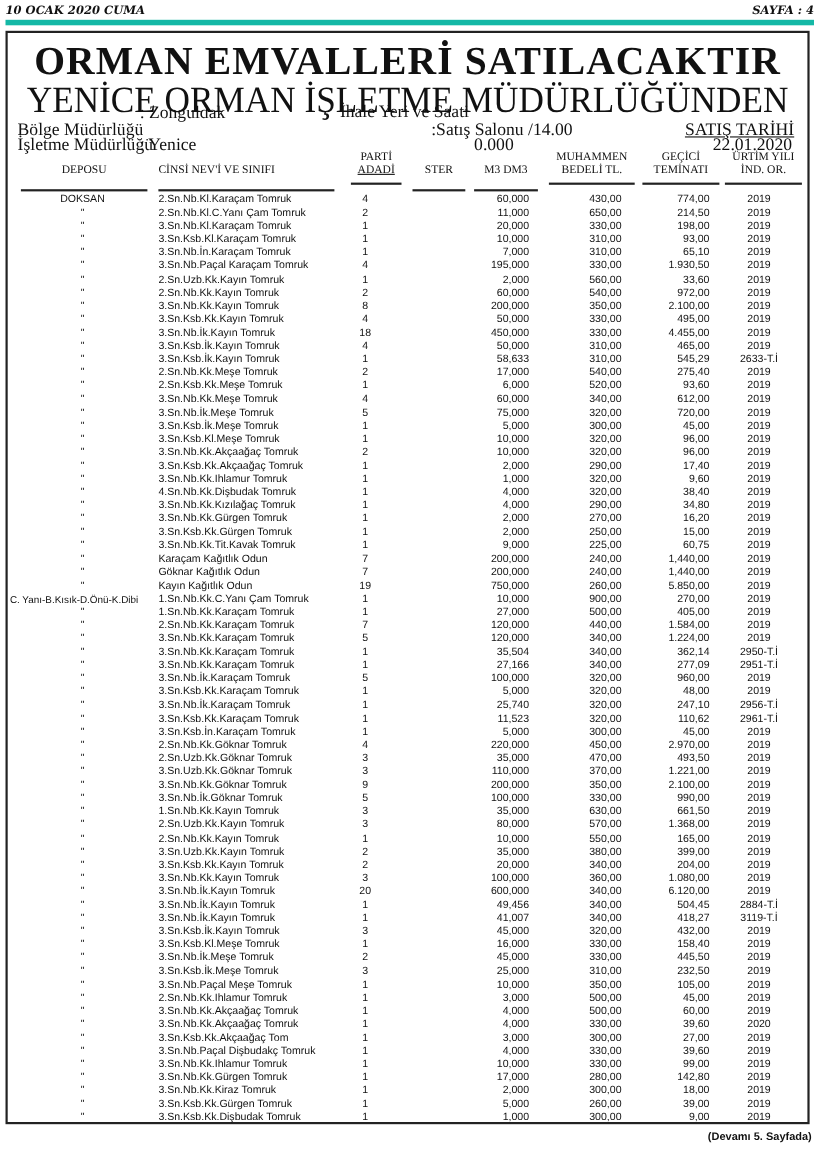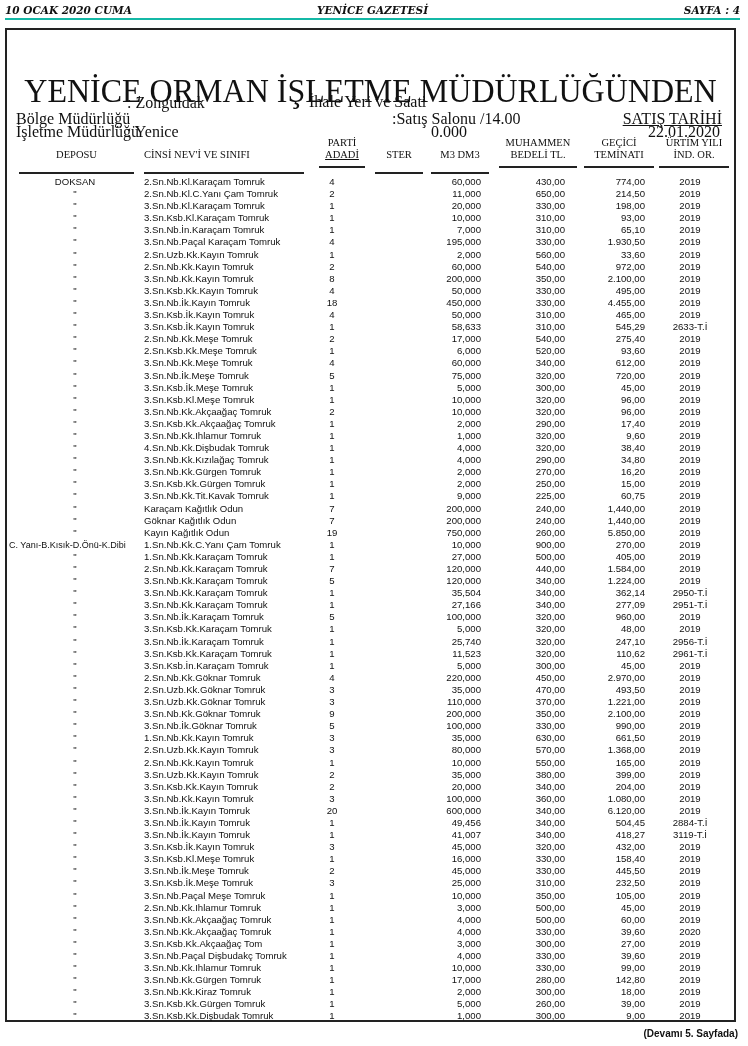--- a/index.html
+++ b/index.html
@@ -1,17 +1,17 @@
 <!DOCTYPE html>
 <html><head>
 <meta charset="utf-8">
 <style>
   html,body{margin:0;padding:0;background:#fff;}
   body{width:748px;height:1046px;position:relative;font-family:"Liberation Sans",sans-serif;color:#111;overflow:hidden;}
-  .topbar{position:absolute;left:5px;right:8px;top:2px;height:16px;border-bottom:2px solid #14b8a6;font-family:"DejaVu Serif",serif;font-weight:bold;font-style:italic;font-size:10.5px;}
+  .topbar{position:absolute;left:5px;right:8px;top:2px;height:16px;border-bottom:5px solid #14b8a6;font-family:"DejaVu Serif",serif;font-weight:bold;font-style:italic;font-size:10.5px;}
   .topbar span{position:absolute;top:2px;}
   .tb-date{left:0;}
   .tb-paper{left:0;right:0;text-align:center;}
   .tb-page{right:0;}
   .box{position:absolute;left:5px;top:28px;width:731px;height:994px;border:2px solid #222;box-sizing:border-box;}
   .title1{position:absolute;left:0;right:0;top:6px;text-align:center;font-family:"Liberation Serif",serif;font-weight:bold;font-size:36px;letter-spacing:1px;line-height:38px;}
   .title2{position:absolute;left:0;right:0;top:43px;text-align:center;font-family:"Liberation Serif",serif;font-size:32px;line-height:34px;transform:scaleY(1.05);}
   .meta{position:absolute;font-family:"Liberation Serif",serif;font-size:16px;}
   .u{text-decoration:underline;}
   .thead{position:absolute;top:107px;left:0;width:727px;height:40px;font-family:"Liberation Serif",serif;font-size:10.5px;}
@@ -28,25 +28,25 @@
   .c-mb{left:500px;width:58px;text-align:right;}
   .c-gt{left:570px;width:68px;text-align:right;}
   .c-yil{left:650px;width:66px;text-align:center;}
   .footer{position:absolute;right:10px;top:1028px;font-weight:bold;font-size:10px;}
 </style>
 </head>
 <body>
 
 <div class="topbar">
   <span class="tb-date">10 OCAK 2020 CUMA</span>
-  <span class="tb-paper">YENİCE GAZETESİ</span>
   <span class="tb-page">SAYFA : 4</span>
 </div>
 
 <div class="box">
+  <div class="title1">ORMAN EMVALLERİ SATILACAKTIR</div>
   <div class="title2">YENİCE ORMAN İŞLETME MÜDÜRLÜĞÜNDEN</div>
 
   <div class="meta" style="left:9px;top:80px;">Bölge Müdürlüğü</div>
   <div class="meta" style="left:120px;top:64px;">: Zonguldak</div>
   <div class="meta" style="left:9px;top:93px;">İşletme Müdürlüğü</div>
   <div class="meta" style="left:120px;top:93px;">: Yenice</div>
   <div class="meta" style="left:279px;top:63px;margin-left:23px;">İhale Yeri ve Saati</div>
   <div class="meta" style="left:385px;top:80px;">:Satış Salonu /14.00</div>
   <div class="meta" style="left:424px;top:93px;">0.000</div>
   <div class="meta u" style="right:12px;top:80px;">SATIŞ TARİHİ</div>

